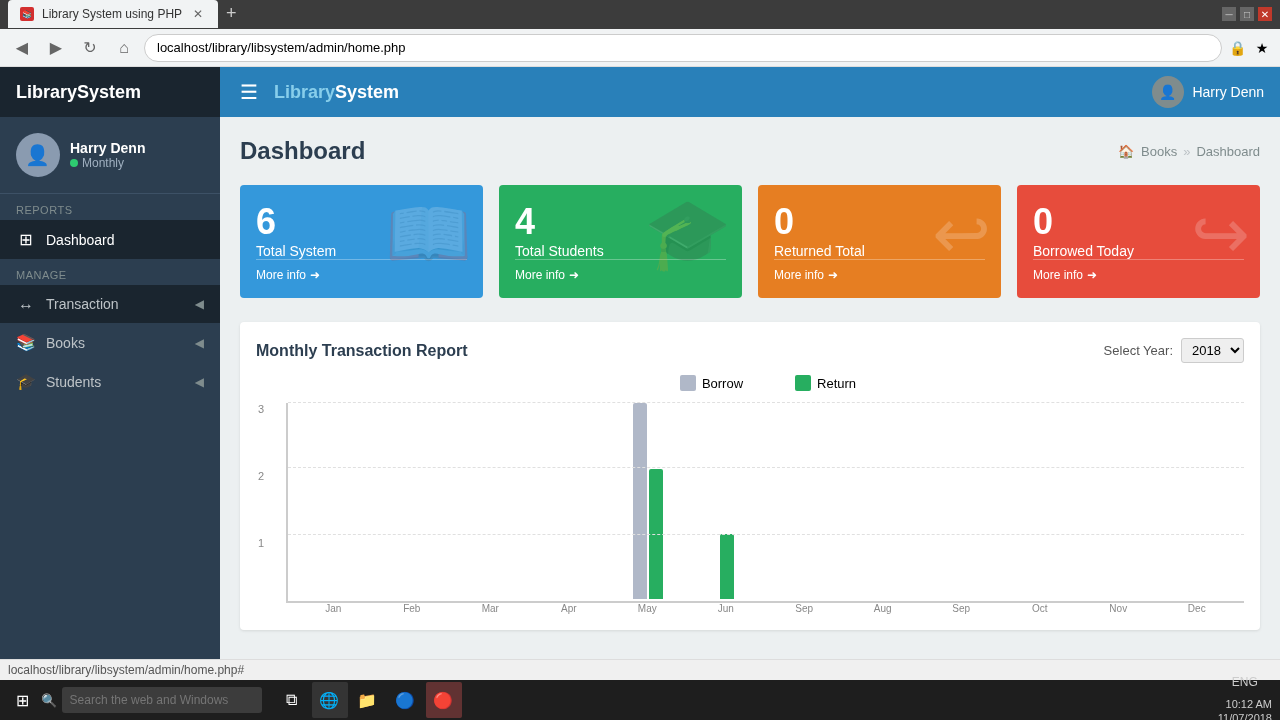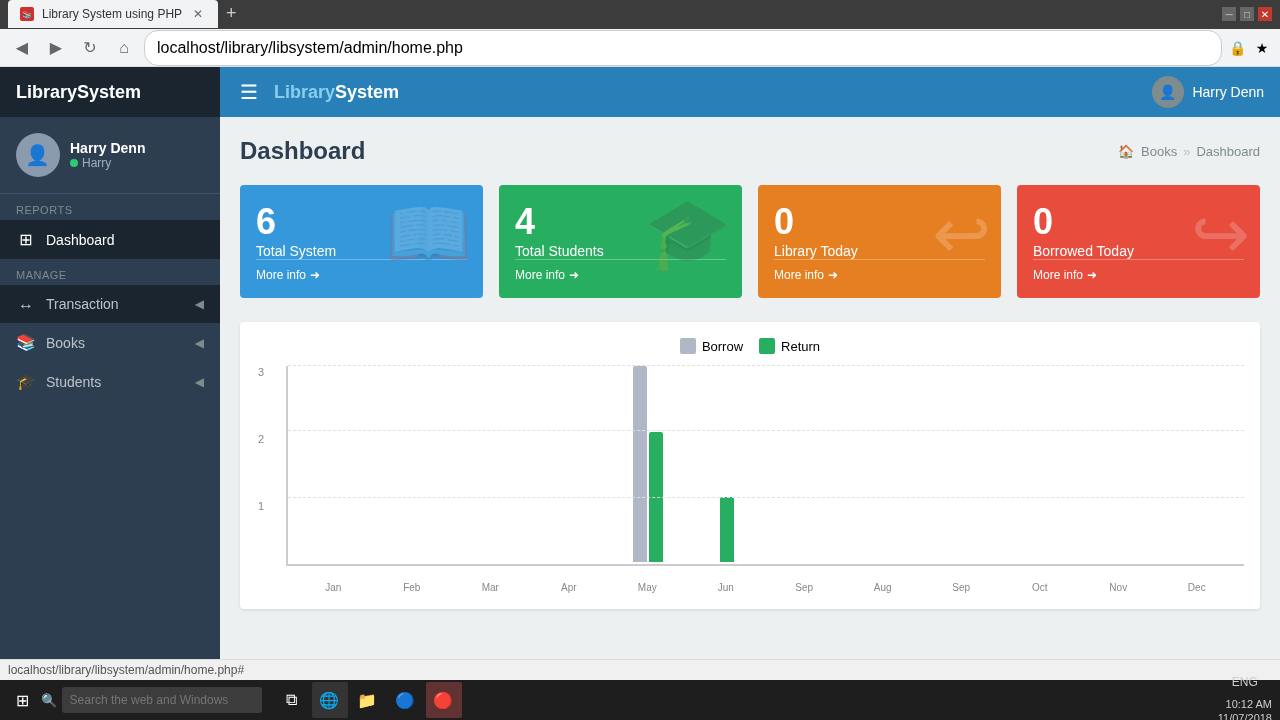--- a/index.html
+++ b/index.html
@@ -51,25 +51,25 @@
       height: 40px;
       display: flex;
       align-items: center;
       padding: 0 8px;
       gap: 6px;
       border-bottom: 1px solid #ddd;
     }
     .nav-btn { background: none; border: none; cursor: pointer; color: #666; font-size: 16px; padding: 4px; border-radius: 50%; width: 28px; height: 28px; display:flex;align-items:center;justify-content:center; }
     .address-bar {
       flex: 1;
-      height: 36px;
+      height: 28px;
       border: 1px solid #ccc;
       border-radius: 14px;
       padding: 0 12px;
-      font-size: 16px;
+      font-size: 13px;
       background: white;
       outline: none;
     }
     .nav-icons { display: flex; gap: 4px; }
     .nav-icon { width: 20px; height: 20px; border-radius: 50%; display:flex;align-items:center;justify-content:center;font-size:11px; cursor:pointer; }
 
     
     .app-container {
       display: flex;
       height: calc(720px - 104px);
@@ -253,21 +253,21 @@
     }
 
     .chart-legend {
       display: flex;
       align-items: center;
       gap: 16px;
       justify-content: center;
       margin-bottom: 12px;
       font-size: 13px;
     }
-    .legend-item { display: flex; align-items: center; gap: 6px; }
+    .legend-item { display: flex; align-items: center; gap: 6px; margin-left: 36px; }
     .legend-box { width: 16px; height: 16px; border-radius: 2px; }
     .legend-box.borrow { background: #b0b8c8; }
     .legend-box.return { background: #27ae60; }
     .month-group {
       display: flex;
       align-items: flex-end;
       gap: 2px;
       flex: 1;
       justify-content: center;
       height: 100%;
@@ -376,21 +376,21 @@
         <span class="white">Library</span>
           <span style="color:white;">System</span>
       </div>
 
       <div class="user-section">
         <div class="user-avatar">👤</div>
         <div class="user-info">
           <span class="user-name">Harry Denn</span>
           <div class="user-status">
             <div class="status-dot"></div>
-            <span>Harry</span>
+            <span>Monthly</span>
           </div>
         </div>
       </div>
 
       <div class="sidebar-section-label">REPORTS</div>
 
       <div class="sidebar-item active">
         <span class="item-icon">⊞</span>
         <span class="item-label">Dashboard</span>
       </div>
@@ -466,21 +466,21 @@
             <div class="stat-icon">🎓</div>
             <div class="stat-more">
               <span>More info</span>
               <span>➜</span>
             </div>
           </div>
 
           <div class="stat-card orange">
             <div>
               <div class="stat-number">0</div>
-              <div class="stat-label">Library Today</div>
+              <div class="stat-label">Returned Total</div>
             </div>
             <div class="stat-icon">↩</div>
             <div class="stat-more">
               <span>More info</span>
               <span>➜</span>
             </div>
           </div>
 
           <div class="stat-card red">
             <div>
@@ -489,20 +489,31 @@
             </div>
             <div class="stat-icon">↪</div>
             <div class="stat-more">
               <span>More info</span>
               <span>➜</span>
             </div>
           </div>
         </div>
 
         <div class="chart-section">
+          <div class="chart-header">
+            <h2 class="chart-title">Monthly Transaction Report</h2>
+            <div class="year-select">
+              <span>Select Year:</span>
+              <select>
+                <option>2018</option>
+                <option>2017</option>
+                <option>2016</option>
+              </select>
+            </div>
+          </div>
 
           <div class="chart-legend">
             <div class="legend-item">
               <div class="legend-box borrow"></div>
               <span>Borrow</span>
             </div>
             <div class="legend-item">
               <div class="legend-box return"></div>
               <span>Return</span>
             </div>
@@ -535,21 +546,21 @@
                 </div>
                 <div class="month-group"></div>
                 <div class="month-group"></div>
                 <div class="month-group"></div>
                 <div class="month-group"></div>
                 <div class="month-group"></div>
                 <div class="month-group"></div>
               </div>
           </div>
 
-          <div style="display:flex;margin-left:30px;padding:16px 8px 0;" id="x-labels">
+          <div style="display:flex;margin-left:30px;padding:0 8px 0;" id="x-labels">
           <div class="x-label">Jan</div>
               <div class="x-label">Feb</div>
               <div class="x-label">Mar</div>
               <div class="x-label">Apr</div>
               <div class="x-label">May</div>
               <div class="x-label">Jun</div>
               <div class="x-label">Sep</div>
               <div class="x-label">Aug</div>
               <div class="x-label">Sep</div>
               <div class="x-label">Oct</div>

